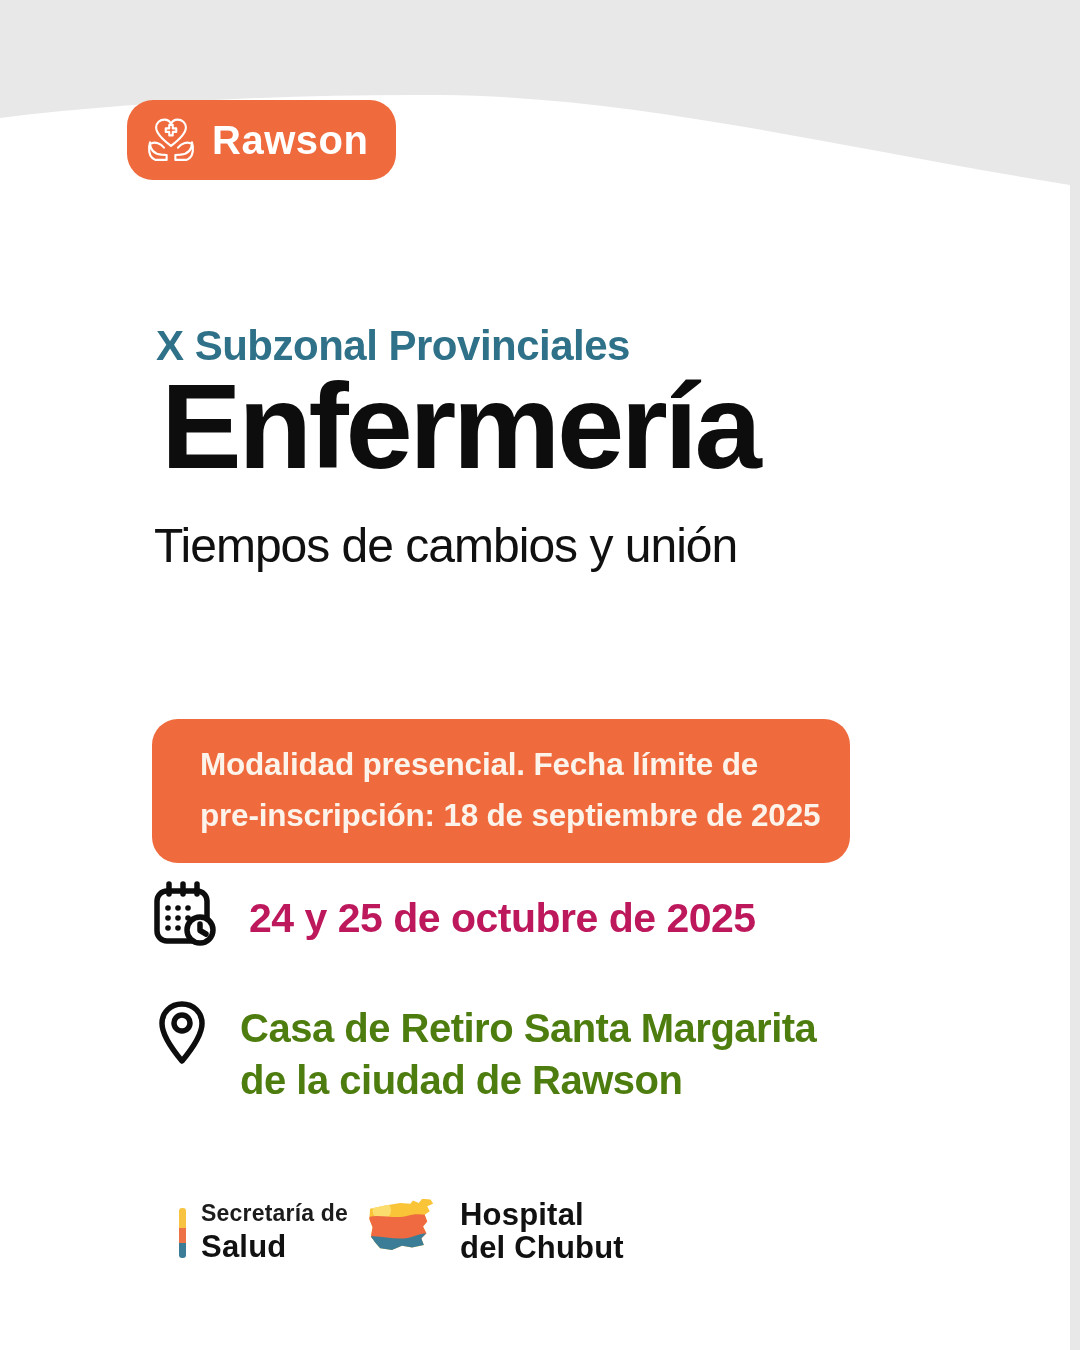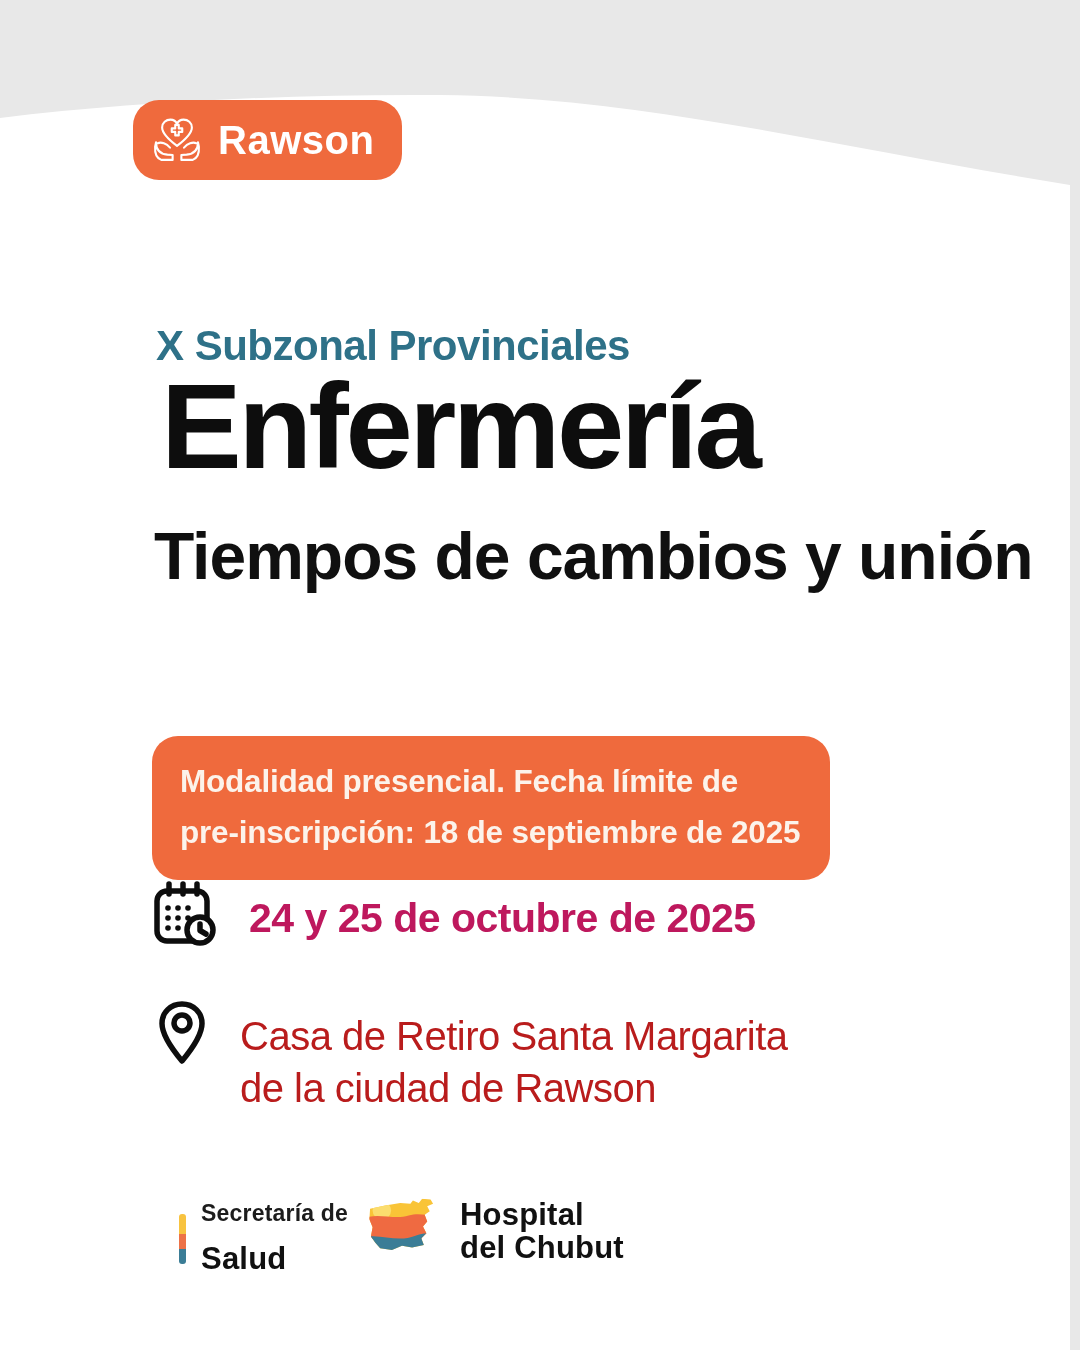--- a/index.html
+++ b/index.html
@@ -9,70 +9,70 @@
     width:1080px;height:1350px;
     background:#E8E8E8;
     overflow:hidden;
     font-family:"Liberation Sans", sans-serif;
     color:#0e0e0e;
   }
   .bg-svg{position:absolute;inset:0;display:block;}
 
   
   .badge{
-    position:absolute;left:133px;top:100px;height:80px;
+    position:absolute;left:127px;top:100px;height:80px;
     background:#EF6A3D;border-radius:26px;
     display:inline-flex;align-items:center;gap:13px;
     padding:0 28px 0 16px;
   }
   .badge .label{
     color:#ffffff;font-size:40px;font-weight:bold;letter-spacing:.5px;
   }
 
   .kicker{
     position:absolute;left:156px;top:322px;
     font-size:42px;font-weight:bold;color:#2E7188;letter-spacing:-.5px;
   }
   .title{
     position:absolute;left:161px;top:366px;
     font-size:121px;font-weight:bold;color:#0d0d0d;
     letter-spacing:-3.5px;line-height:1;
   }
   .subtitle{
     position:absolute;left:154px;top:518px;
-    font-size:66px;font-weight:bold;color:#101010;letter-spacing:-1px;
+    font-size:48px;font-weight:normal;color:#101010;letter-spacing:-1px;
   }
   .organizer{
     position:absolute;left:157px;top:609px;
     font-size:32px;font-weight:bold;color:#141414;line-height:1.25;
     letter-spacing:-.3px;
   }
 
   .banner{
-    position:absolute;left:152px;top:736px;
+    position:absolute;left:152px;top:719px;
     background:#EF6A3D;border-radius:26px;
-    padding:20px 30px 22px 28px;
+    padding:20px 30px 22px 48px;
     color:#FCF3EB;font-size:31.5px;font-weight:bold;
     line-height:1.62;letter-spacing:-.2px;
     width:max-content;max-width:700px;
   }
 
   .info-row{position:absolute;display:flex;align-items:center;}
   .date-row{left:149px;top:878px;gap:30px;}
   .date-text{font-size:41px;font-weight:bold;letter-spacing:-.5px;color:#be185d;}
   .loc-row{left:157px;top:1000px;gap:33px;align-items:flex-start;}
-  .loc-text{font-size:40px;font-weight:normal;letter-spacing:-.5px;line-height:1.3;color:#b91c1c;margin-top:10px;}
+  .loc-text{font-size:40px;font-weight:bold;letter-spacing:-.5px;line-height:1.3;color:#4d7c0f;margin-top:2px;}
 
   .footer-salud{position:absolute;left:158px;top:1200px;display:flex;gap:15px;align-items:center;padding-left:21px;}
   .bar{width:7px;height:50px;display:flex;flex-direction:column;border-radius:3px;overflow:hidden;}
   .bar .seg1{flex:4;background:#F8C340;}
   .bar .seg2{flex:3;background:#ED7247;}
   .bar .seg3{flex:3;background:#3B7D96;}
   .salud-text .l1{font-size:23px;font-weight:bold;color:#1c1c1c;letter-spacing:.2px;}
-  .salud-text .l2{font-size:31px;font-weight:bold;color:#111;margin-top:14px;letter-spacing:.2px;}
+  .salud-text .l2{font-size:31px;font-weight:bold;color:#111;margin-top:2px;letter-spacing:.2px;}
 
   .footer-chubut{position:absolute;left:360px;top:1195px;display:flex;gap:16px;align-items:center;}
   .chubut-text{font-size:31px;font-weight:bold;color:#111;line-height:1.07;letter-spacing:.2px;}
 </style>
 </head>
 <body>
 
 <div class="canvas">
 
   <svg class="bg-svg" width="1080" height="1350" viewBox="0 0 1080 1350">

